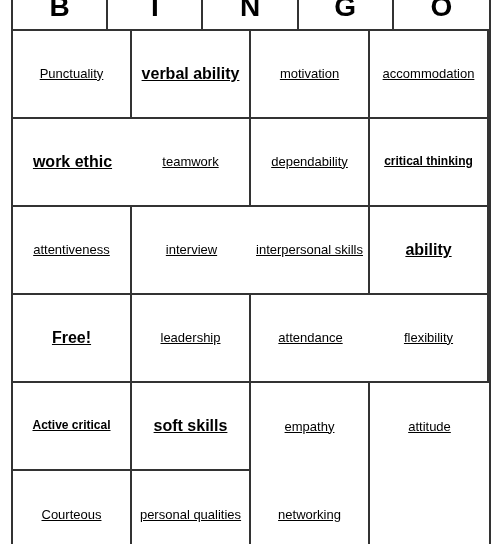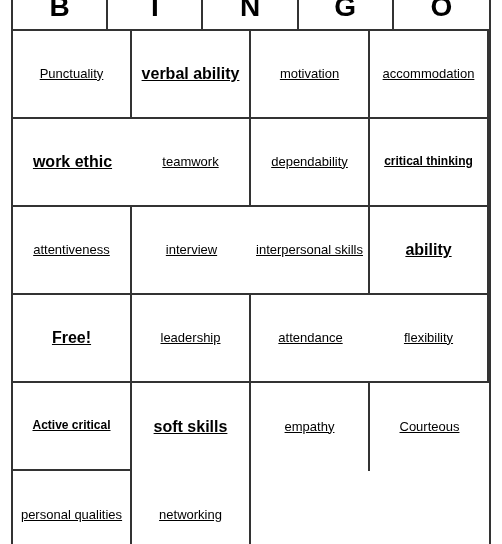--- a/index.html
+++ b/index.html
@@ -132,20 +132,23 @@
       <div class="bingo-cell">
         <span class="cell-text medium">Active critical</span>
       </div>
       <div class="bingo-cell">
         <span class="cell-text large">soft skills</span>
       </div>
       <div class="bingo-cell">
         <span class="cell-text">empathy</span>
       </div>
       <div class="bingo-cell">
+        <span class="cell-text">attitude</span>
+      </div>
+      <div class="bingo-cell">
         <span class="cell-text">Courteous</span>
       </div>
       <div class="bingo-cell">
         <span class="cell-text small">personal qualities</span>
       </div>
       <div class="bingo-cell">
         <span class="cell-text">networking</span>
       </div>
     </div>
 </div>

